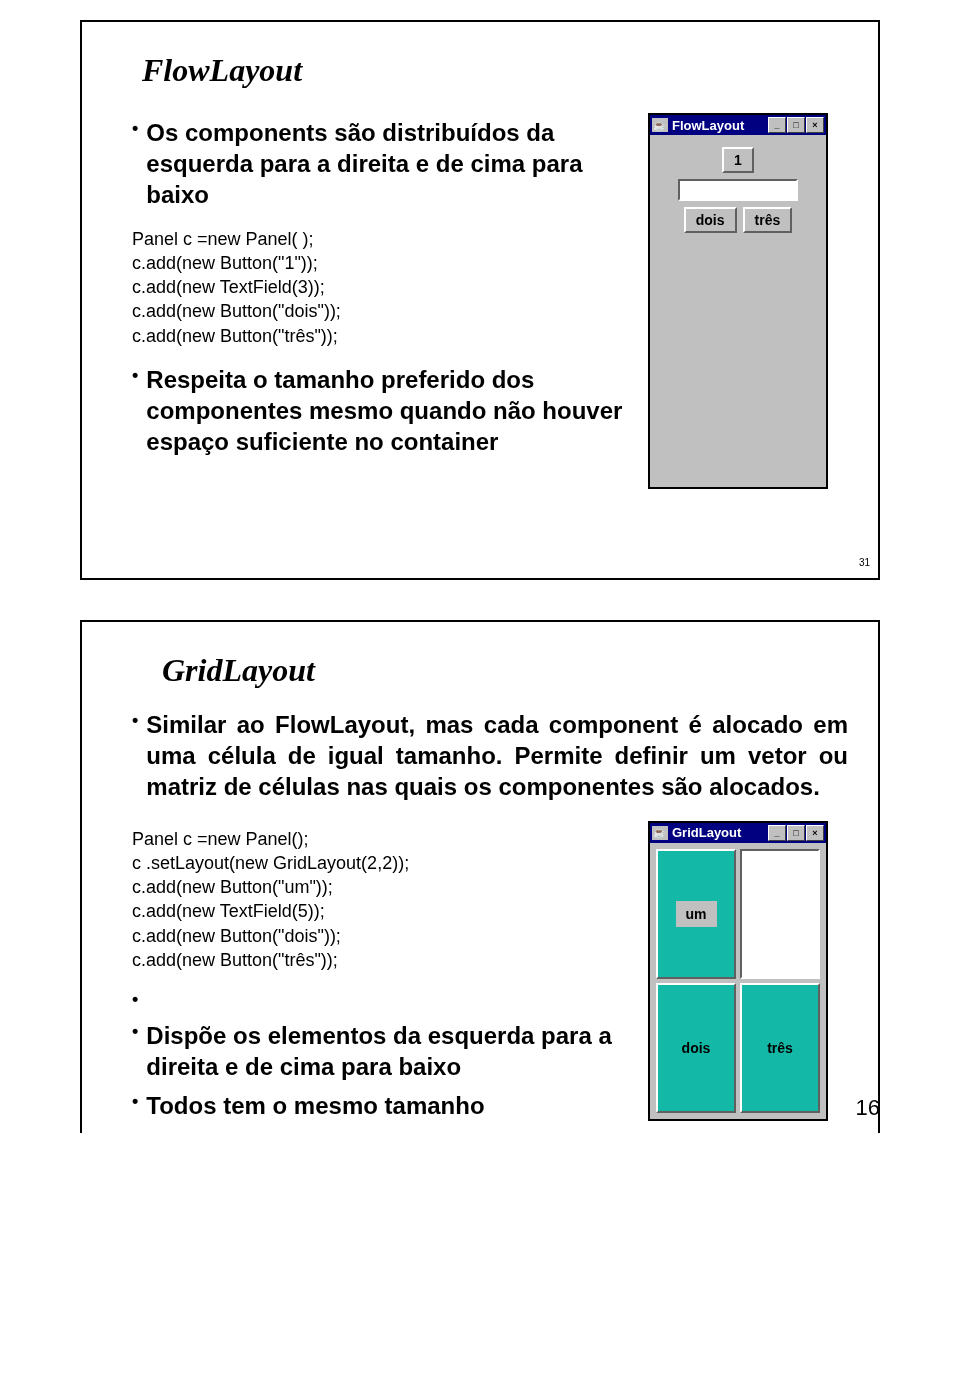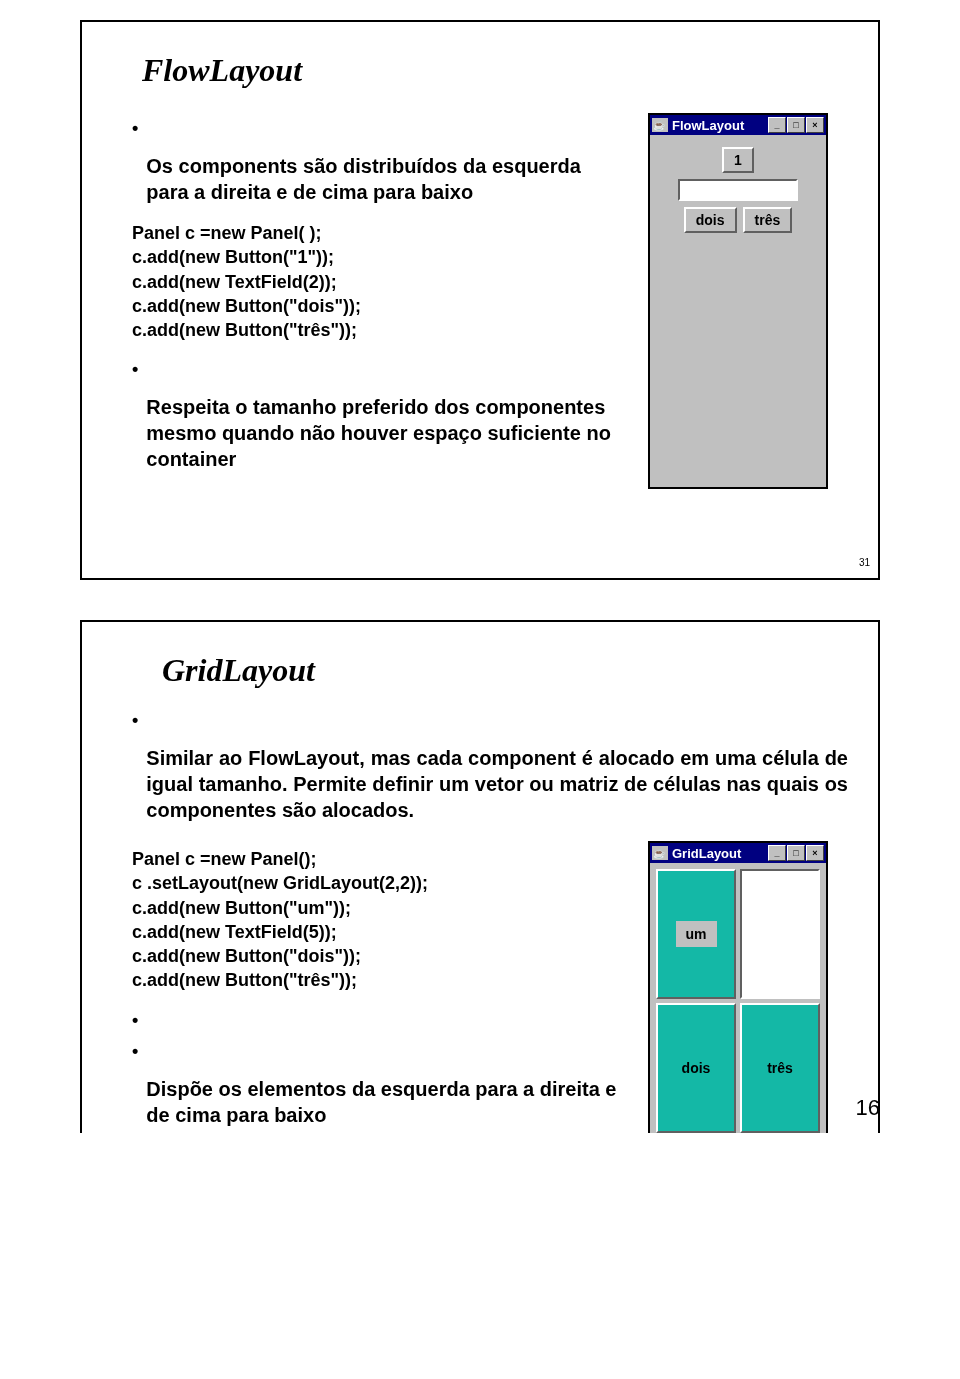--- a/index.html
+++ b/index.html
@@ -39,32 +39,31 @@
     margin: 8px 0;
   }
   .bullet-dot {
     font-size: 18px;
     font-weight: bold;
     margin-right: 8px;
     line-height: 1.3;
   }
   .bullet-text {
     font-family: Arial, Helvetica, sans-serif;
-    font-size: 20px;
+    font-size: 24px;
     font-weight: bold;
     line-height: 1.3;
-    margin-top: 36px;
   }
   .bullet-text.justify {
     text-align: justify;
   }
   .code-block {
     font-family: Arial, Helvetica, sans-serif;
     font-size: 18px;
-    font-weight: bold;
+    font-weight: normal;
     margin: 16px 0 16px 0;
     line-height: 1.35;
   }
   .slide-number {
     position: absolute;
     bottom: 10px;
     right: 8px;
     font-size: 10px;
   }
   .page-number {
@@ -188,21 +187,21 @@
       <div class="slide1-left">
 
         <div class="bullet-row">
           <div class="bullet-dot">•</div>
           <div class="bullet-text">Os components são distribuídos da esquerda para a direita e de cima para baixo</div>
         </div>
 
         <div class="code-block">
           <div>Panel c =new Panel( );</div>
           <div>c.add(new Button("1"));</div>
-          <div>c.add(new TextField(2));</div>
+          <div>c.add(new TextField(3));</div>
           <div>c.add(new Button("dois"));</div>
           <div>c.add(new Button("três"));</div>
         </div>
 
         <div class="bullet-row">
           <div class="bullet-dot">•</div>
           <div class="bullet-text">Respeita o tamanho preferido dos componentes mesmo quando não houver espaço suficiente no container</div>
         </div>
 
       </div>

